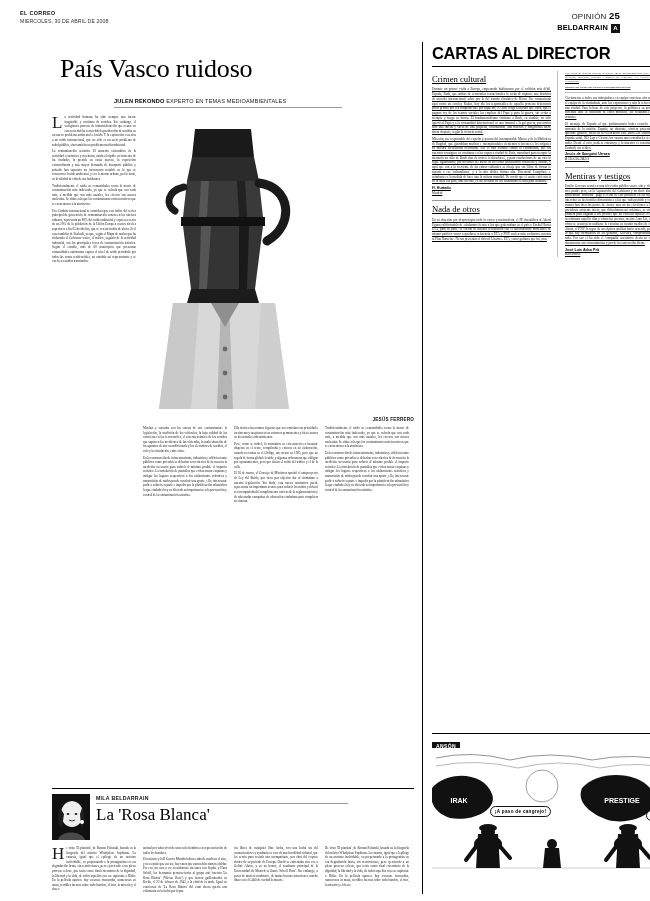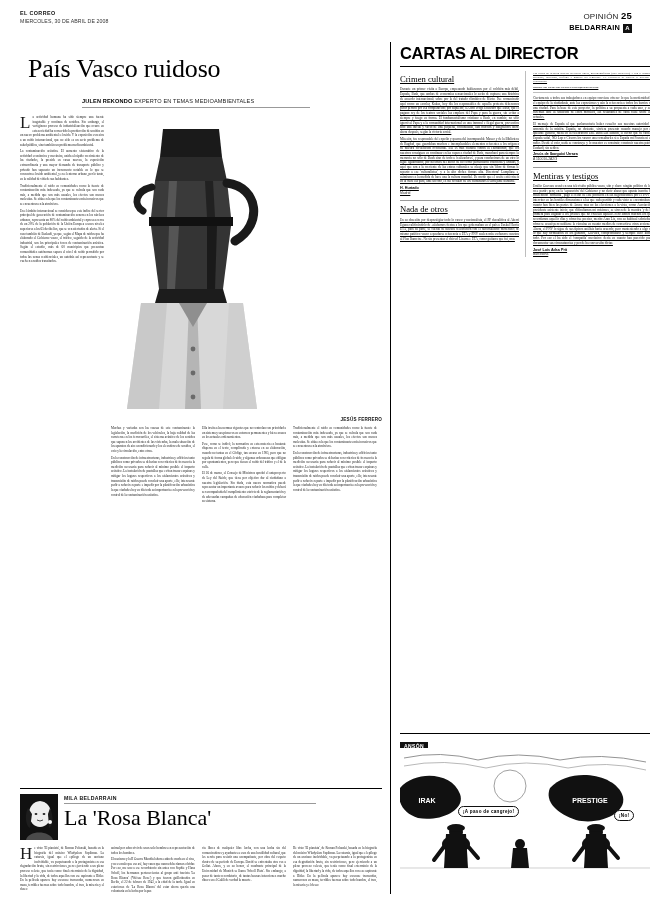--- a/index.html
+++ b/index.html
@@ -1,32 +1,32 @@
 <!DOCTYPE html>
 <html><head>
 <meta charset="utf-8">
 <style>
   html,body{margin:0;padding:0;background:#ffffff;}
   body{width:650px;height:901px;font-family:"Liberation Serif",serif;color:#000;overflow:hidden;position:relative;}
-  .page{width:650px;height:901px;position:relative;box-sizing:border-box;padding:10px 18px 8px 20px;}
+  .page{width:650px;height:901px;position:relative;box-sizing:border-box;padding:10px 30px 8px 20px;}
 
   
   .masthead{display:flex;justify-content:space-between;align-items:flex-start;height:26px;}
   .mh-left{font-family:"Liberation Sans",sans-serif;line-height:1.25;}
   .mh-paper{font-size:5.4px;font-weight:bold;letter-spacing:.4px;color:#111;}
   .mh-date{font-size:5.2px;color:#333;letter-spacing:.1px;margin-top:1px;}
   .mh-right{text-align:right;font-family:"Liberation Sans",sans-serif;line-height:1.3;}
   .mh-sec{font-size:8px;color:#222;letter-spacing:.2px;}
   .mh-sec b{font-size:9.5px;color:#000;}
   .mh-sub{font-size:7.4px;font-weight:bold;letter-spacing:.2px;display:flex;align-items:center;justify-content:flex-end;gap:3px;margin-top:1px;}
   .mh-logo{display:inline-block;width:9px;height:9px;background:#111;color:#fff;font-size:6px;line-height:9px;text-align:center;font-weight:bold;}
 
   
   .body-grid{display:flex;margin-top:6px;height:852px;}
-  .col-left{width:362px;position:relative;}
+  .col-left{width:362px;position:relative;margin-left:32px;}
   .col-right{width:252px;margin-left:8px;border-left:1px solid #000;padding-left:9px;position:relative;}
 
   
   .main-title{font-size:26px;line-height:1;letter-spacing:-.2px;margin:14px 0 0 8px;font-weight:normal;}
   .byline{margin:16px 0 0 62px;font-family:"Liberation Sans",sans-serif;font-size:5.6px;letter-spacing:.15px;color:#222;}
   .byline b{color:#000;}
   .byline-rule{border-top:.6px solid #999;margin:3px 0 0 62px;width:228px;}
 
   .art-cols{display:flex;gap:7px;margin-top:7px;}
   .art-col{width:84px;}
@@ -42,21 +42,21 @@
   
   .moka{position:absolute;left:8px;top:6px;width:150px;height:288px;}
 
   
   .feature{position:absolute;left:0;bottom:0;width:362px;border-top:1px solid #000;padding-top:5px;}
   .feat-head{display:flex;gap:6px;align-items:flex-start;}
   .feat-photo{width:38px;height:46px;flex:0 0 38px;background:#dedede;position:relative;overflow:hidden;border:0;}
   .feat-meta{flex:1;}
   .feat-author{font-family:"Liberation Sans",sans-serif;font-size:5.2px;font-weight:bold;letter-spacing:.3px;color:#111;margin-top:1px;}
   .feat-rule{border-top:.6px solid #999;margin:2px 0 2px 0;width:252px;}
-  .feat-title{font-size:22px;line-height:1.05;margin:1px 0 0 0;font-weight:normal;}
+  .feat-title{font-size:17px;line-height:1.05;margin:1px 0 0 0;font-weight:normal;}
   .feat-cols{display:flex;gap:7px;margin-top:6px;}
   .feat-col{width:84px;}
 
   
   .letters-title{font-family:"Liberation Sans",sans-serif;font-size:16.5px;font-weight:bold;letter-spacing:-.3px;margin:2px 0 0 0;}
   .letters-rule{border-top:1.6px solid #000;margin-top:3px;}
   .letters-grid{display:flex;margin-top:4px;}
   .lt-col{width:119px;text-decoration:underline;}
   .lt-col.first{padding-right:6px;border-right:.6px solid #bdbdbd;}
   .lt-col.second{padding-left:7px;}

